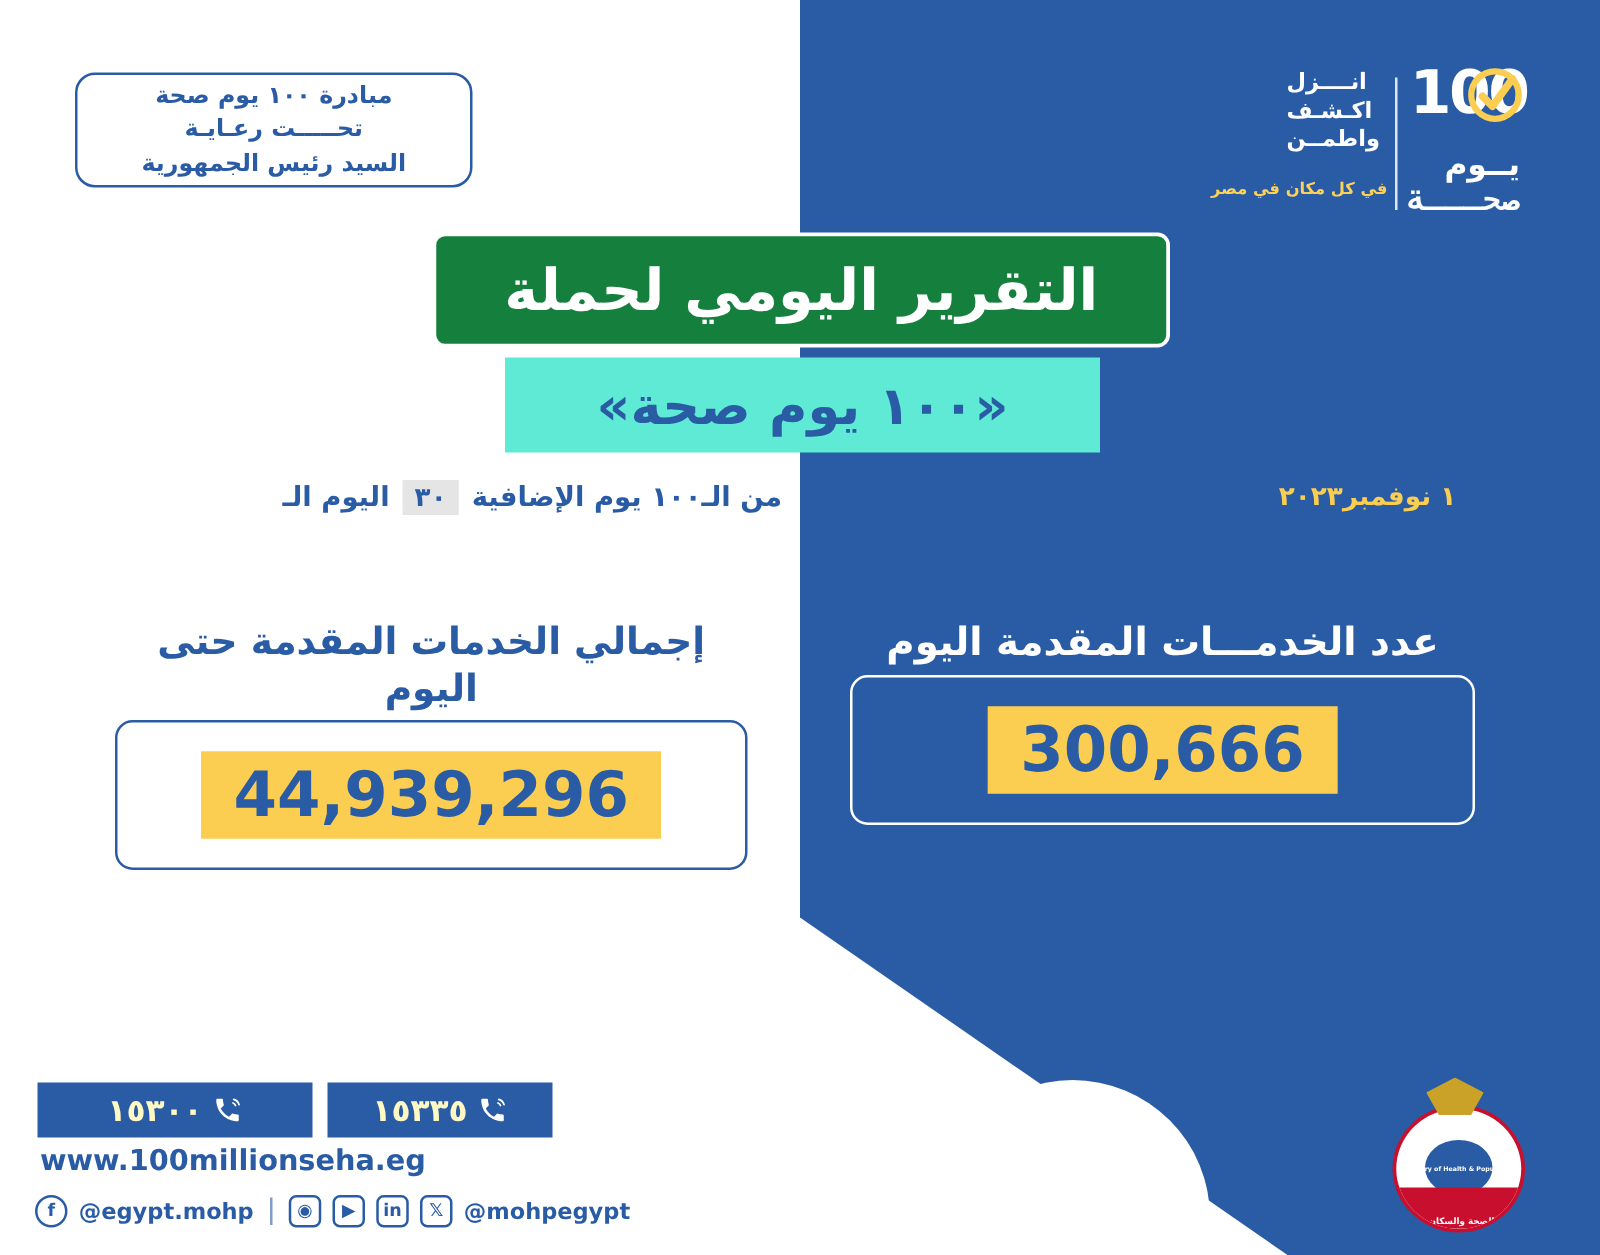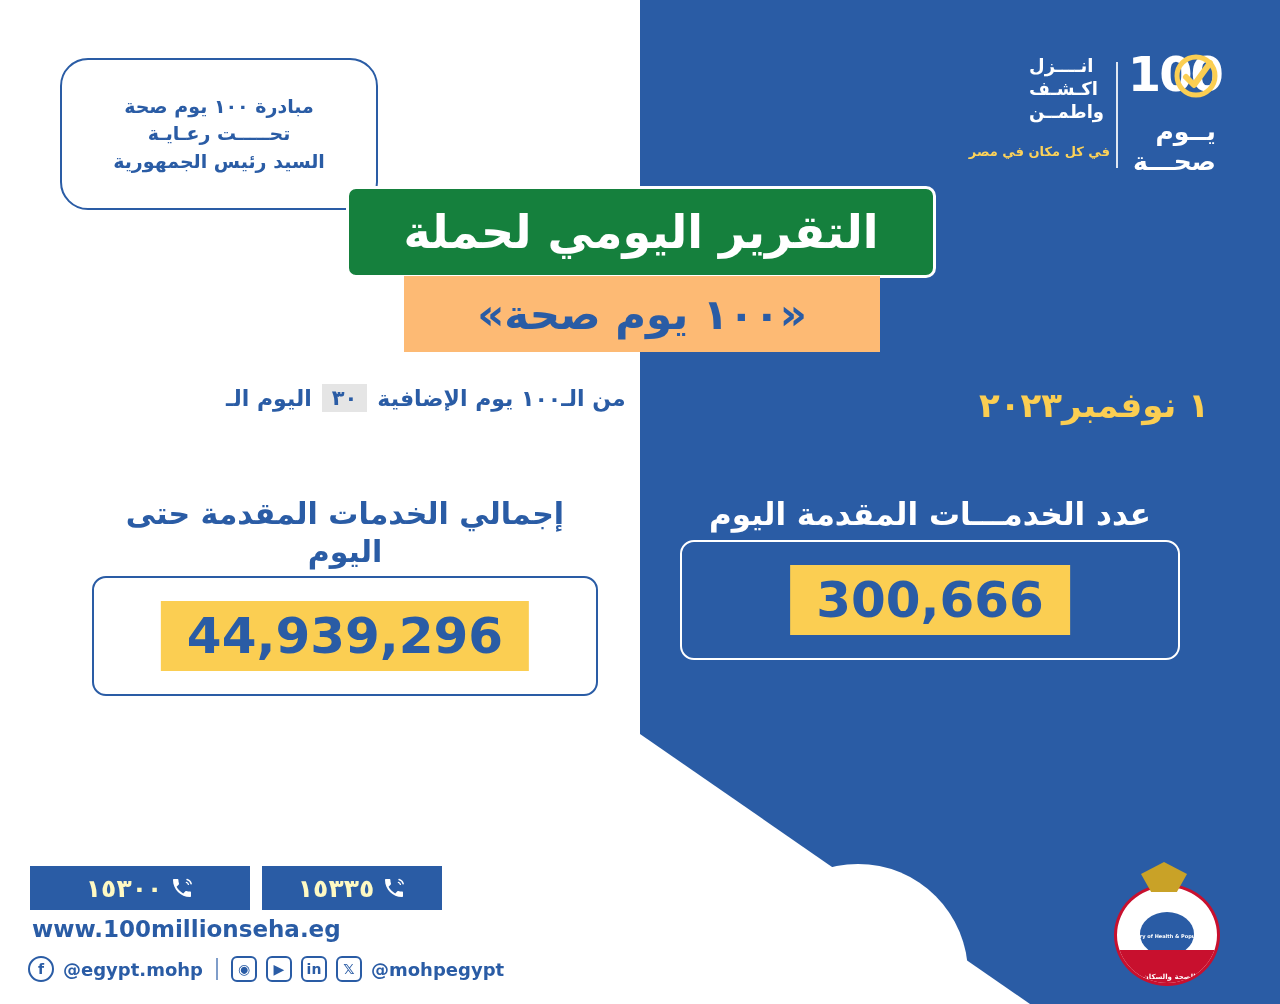--- a/index.html
+++ b/index.html
@@ -33,23 +33,23 @@
     left:108px;bottom:-80px;
     width:220px;height:220px;
     border-radius:50%;
     background:#ffffff;
   }
 
   
   .note-box{
     position:absolute;
     top:58px;left:60px;
-    width:318px;height:152px;
+    width:318px;height:92px;
     border:2.5px solid #2a5ca5;
-    border-radius:28px;
+    border-radius:16px;
     box-sizing:border-box;
     display:flex;
     flex-direction:column;
     align-items:center;
     justify-content:center;
     color:#2a5ca5;
     font-weight:bold;
     font-size:19px;
     line-height:1.45;
     text-align:center;
@@ -104,35 +104,35 @@
     border:3px solid #ffffff;
     border-radius:10px;
     box-sizing:border-box;
     color:#ffffff;
     font-size:46px;font-weight:bold;
     display:flex;align-items:center;justify-content:center;
     letter-spacing:0px;
   }
   .title-yellow{
     position:absolute;
-    top:276px;left:404px;
+    top:286px;left:404px;
     width:476px;height:76px;
-    background:#fdba74;
+    background:#5eead4;
     color:#2a5ca5;
     font-size:42px;font-weight:bold;
     display:flex;align-items:center;justify-content:center;
   }
 
   
   .date-blue{
     position:absolute;
     top:385px;right:56px;
     width:260px;
     color:#fbce52;
-    font-size:34px;font-weight:bold;
+    font-size:21px;font-weight:bold;
     text-align:center;
   }
   .day-line{
     position:absolute;
     top:384px;left:226px;
     width:404px;
     color:#2a5ca5;
     font-size:22px;font-weight:bold;
     display:flex;flex-direction:row-reverse;align-items:center;justify-content:flex-start;
     gap:10px;
@@ -288,21 +288,21 @@
       <path d="M12 23 L20 31 L36 9" fill="none" stroke="#fbce52" stroke-width="6" stroke-linecap="round" stroke-linejoin="round"></path>
     </svg>
     <div class="logo-divider"></div>
     <div class="logo-words">
       <div class="w">انــــزل</div>
       <div class="w">اكـشـف</div>
       <div class="w">واطمــن</div>
     </div>
     <div class="logo-sub">في كل مكان في مصر</div>
     <div class="logo-yomseha">يــوم</div>
-    <div class="logo-yomseha" style="top:100px;">صحـــة</div>
+    <div class="logo-yomseha" style="top:100px;font-family:Liberation Mono, monospace;">صحـــة</div>
   </div>
 
   <div class="title-blue">التقرير اليومي لحملة</div>
   <div class="title-yellow">«١٠٠ يوم صحة»</div>
 
   <div class="date-blue">١ نوفمبر٢٠٢٣</div>
   <div class="day-line">
     <span>اليوم الـ</span>
     <span class="day-badge">٣٠</span>
     <span>من الـ١٠٠ يوم الإضافية</span>

